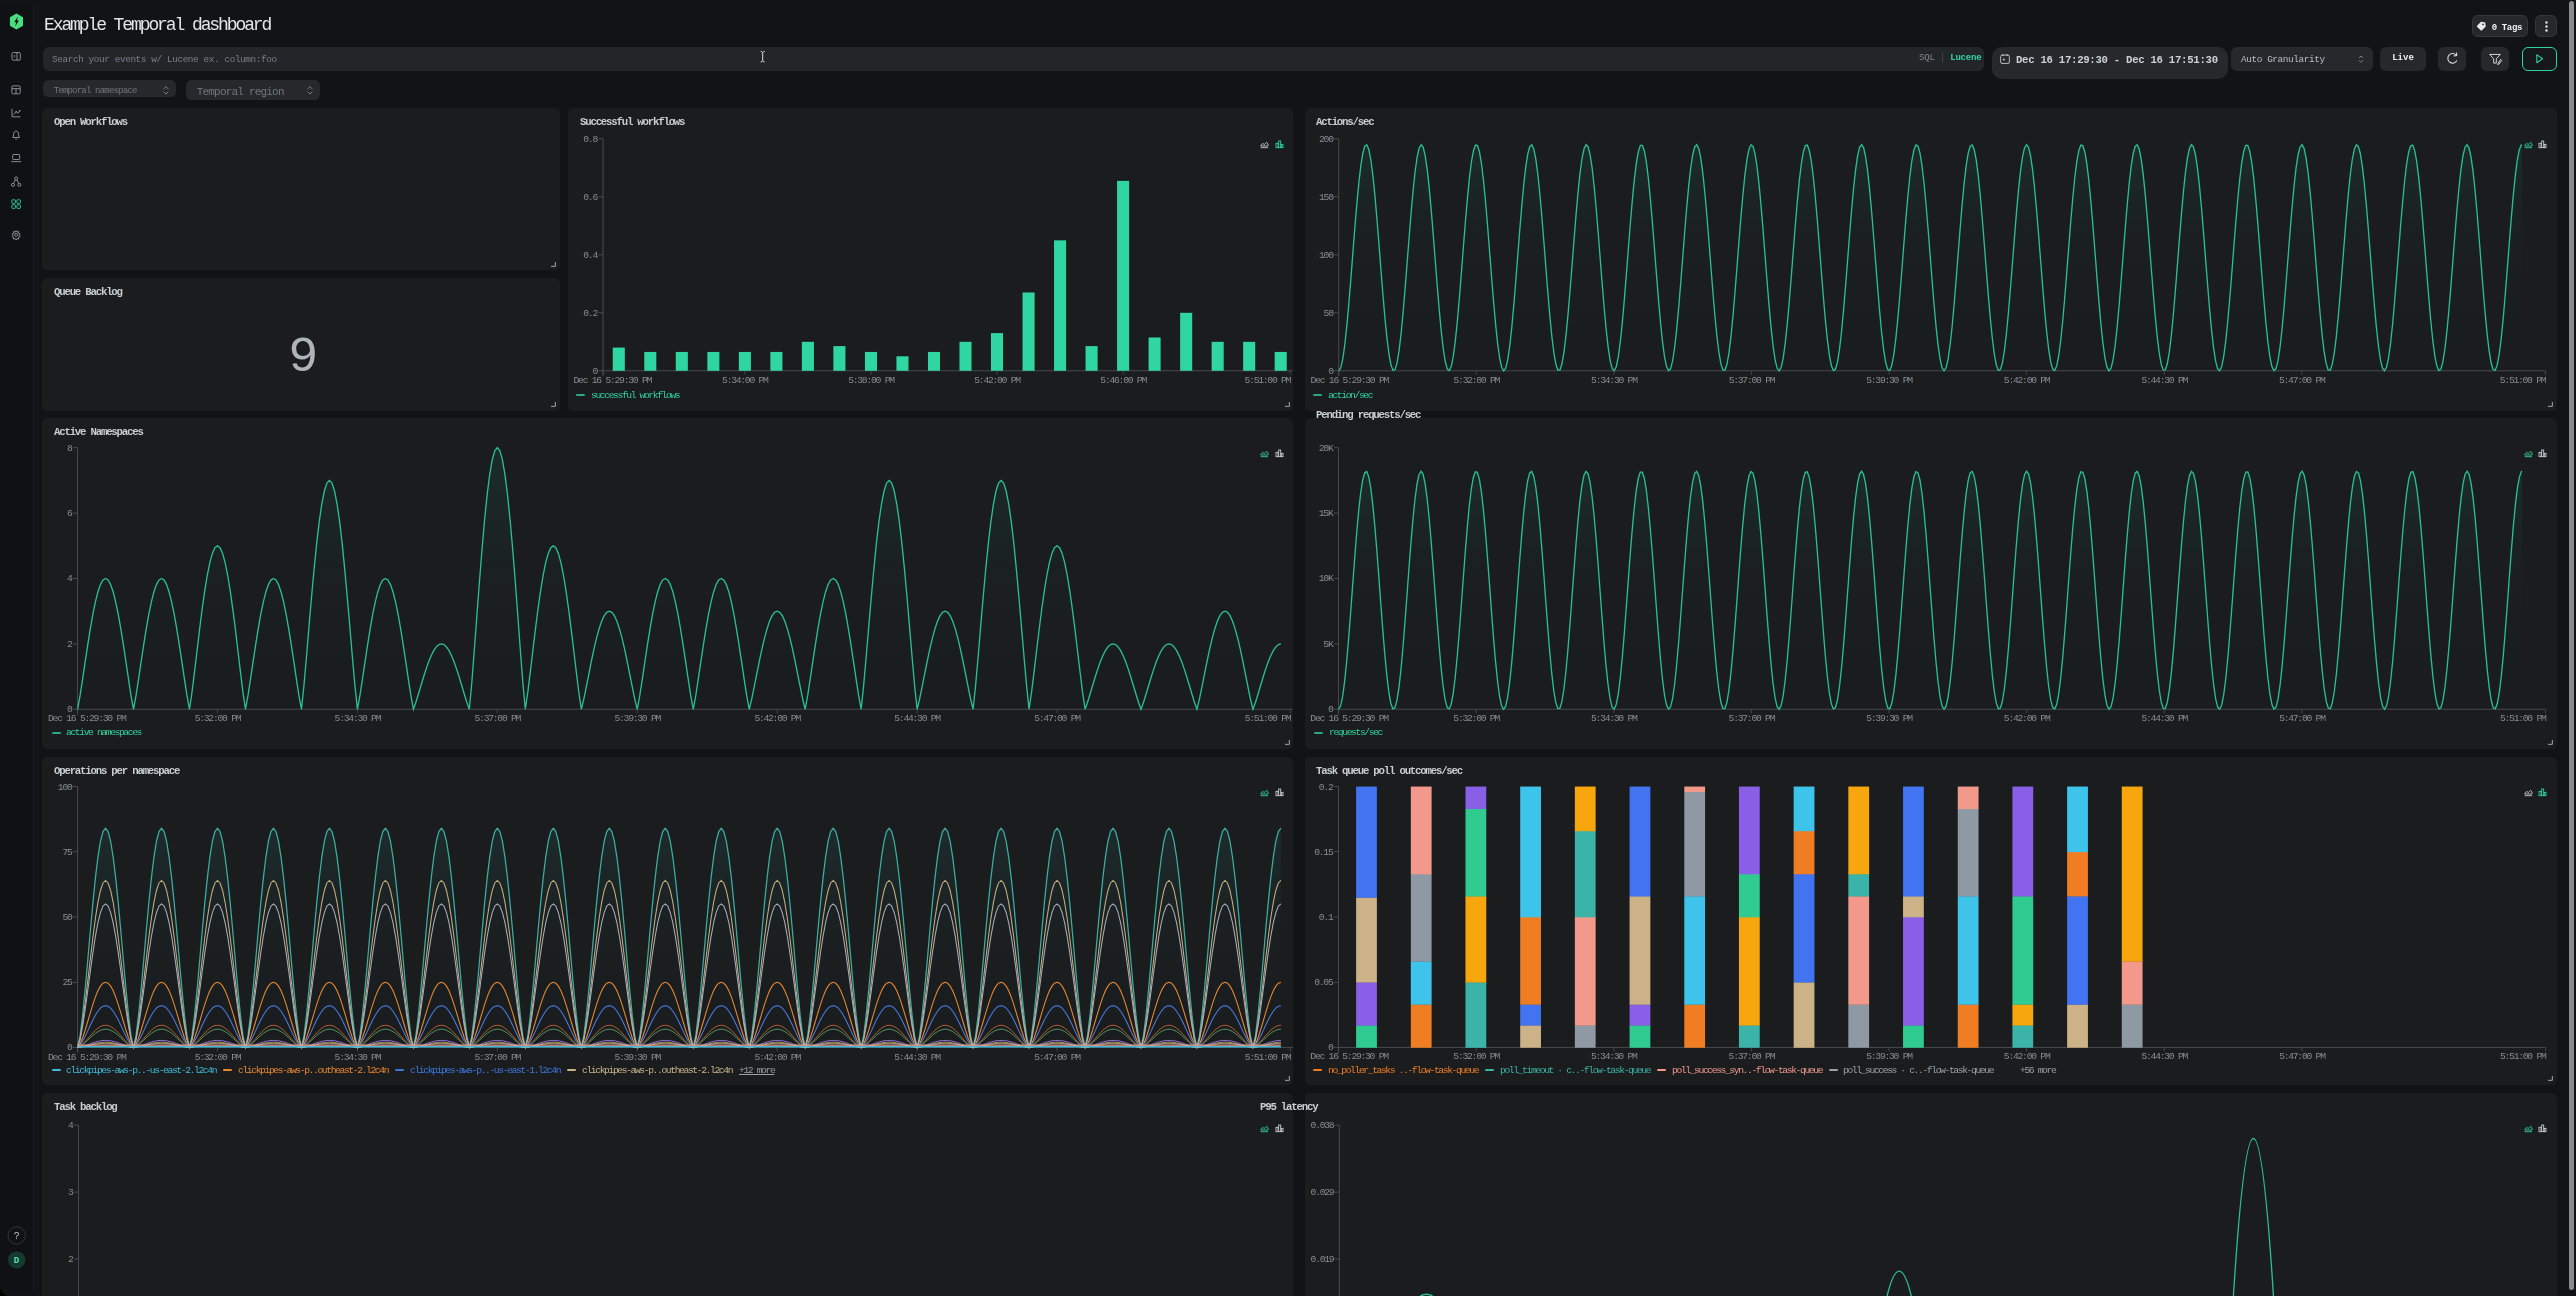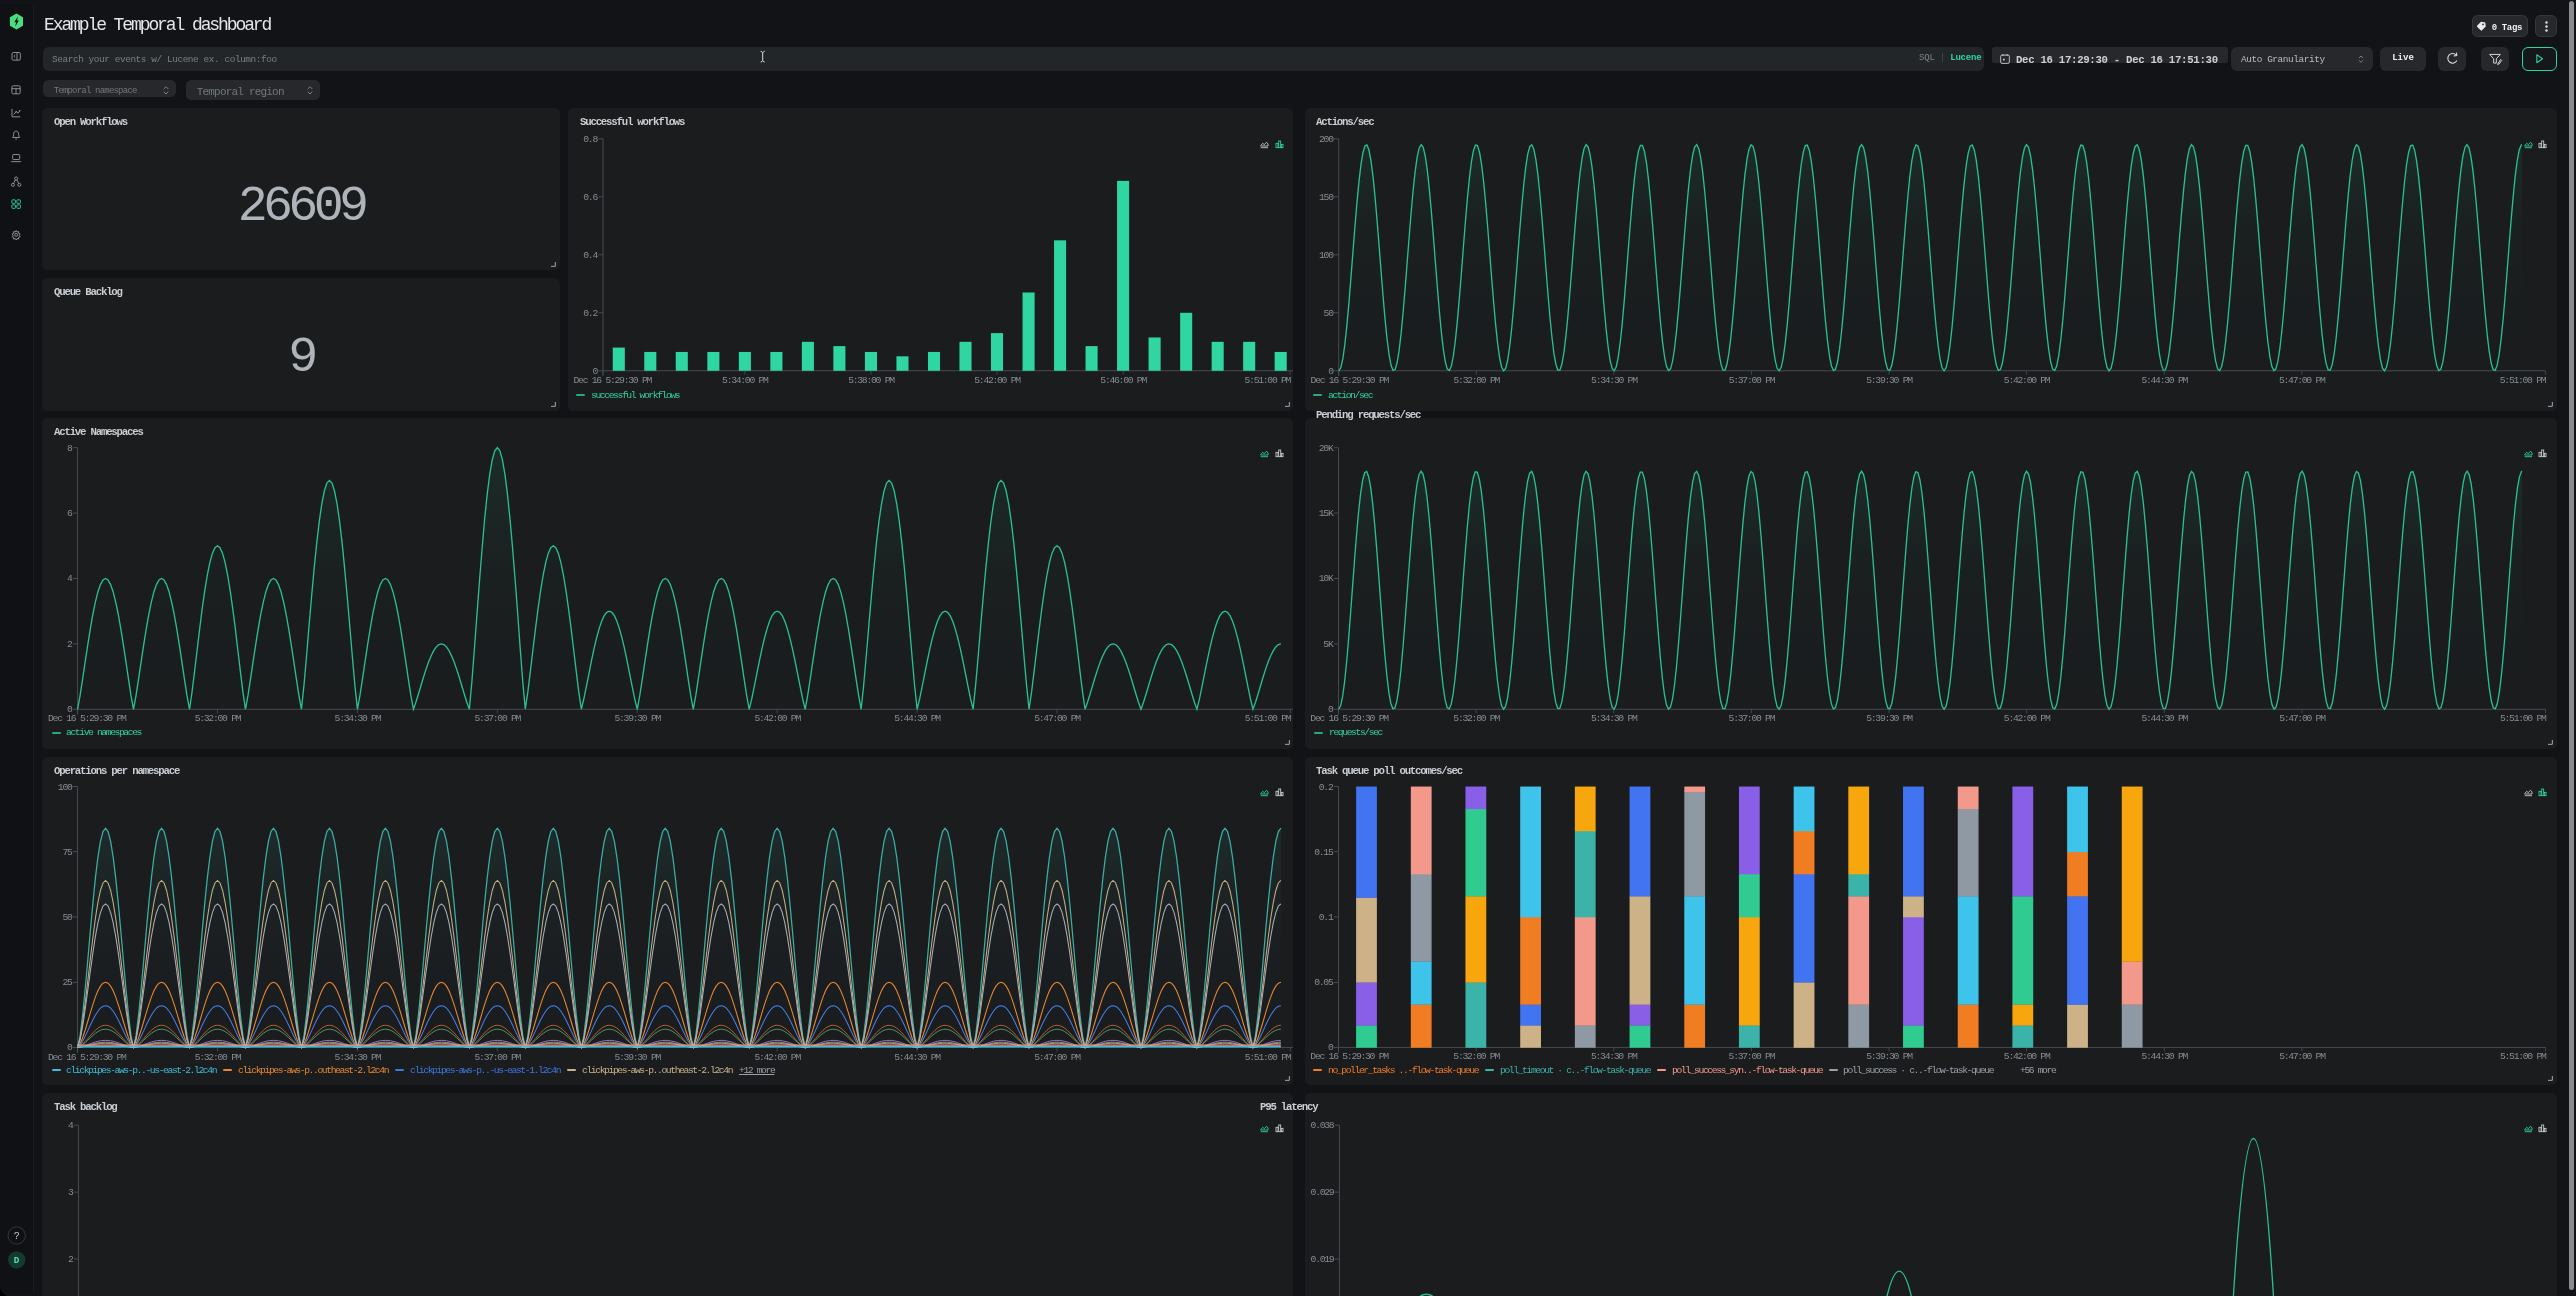--- a/index.html
+++ b/index.html
@@ -89,21 +89,21 @@
 </div>
 
 <div style="position:absolute;left:43px;top:47px;width:1941px;height:23.5px;background:#232629;border-radius:6px;"></div>
 <div style="position:absolute;left:52px;top:54px;font-size:9.4px;letter-spacing:-0.4px;color:#787f87;">Search your events w/ Lucene ex. column:foo</div>
 <div style="position:absolute;left:1919px;top:53px;font-size:9px;letter-spacing:-0.2px;"><span style="color:#7d848c">SQL</span><span style="color:#4a4f55"> | </span><span style="color:#2fd3a2;font-weight:bold">Lucene</span></div>
 
 <svg width="9.4" height="13.4" style="position:absolute;left:758px;top:50px" viewBox="0 0 14 20">
       <path d="M 4 2 C 5.5 2 6.5 3 7 4 C 7.5 3 8.5 2 10 2 M 7 4 L 7 16 M 4 18 C 5.5 18 6.5 17 7 16 C 7.5 17 8.5 18 10 18" stroke="#e8ebee" stroke-width="1.4" fill="none"></path>
     </svg>
 
-<div style="position:absolute;left:1992px;top:47px;width:236px;height:16px;background:#26282b;border-radius:2px;">
+<div style="position:absolute;left:1992px;top:47px;width:236px;height:32px;background:#26282b;border-radius:10px;">
  <svg width="20" height="23.5" viewBox="0 0 30 35">
         <g stroke="#cdd2d7" stroke-width="1.3" fill="none">
           <rect x="13" y="12" width="13" height="12.5" rx="2"></rect>
           <line x1="16.5" y1="10.5" x2="16.5" y2="13.5"></line>
           <line x1="22.5" y1="10.5" x2="22.5" y2="13.5"></line>
           <rect x="16.5" y="17.5" width="2.5" height="2.5" fill="#cdd2d7" stroke="none"></rect>
         </g>
       </svg>
  <div style="position:absolute;left:24px;top:7px;font-size:10.7px;letter-spacing:-0.3px;font-weight:bold;color:#ccd1d6;white-space:nowrap;">Dec 16 17:29:30 - Dec 16 17:51:30</div>
 </div>
@@ -148,21 +148,20 @@
       </svg>
 </div>
 <div style="position:absolute;left:186px;top:80px;width:134px;height:20px;background:#26282b;border-radius:5.4px;">
  <div style="position:absolute;left:10.7px;top:5.7px;font-size:11px;letter-spacing:-0.8px;color:#70777e;">Temporal region</div>
  <svg width="8" height="10.7" style="position:absolute;left:120px;top:4.7px" viewBox="0 0 12 16">
         <path d="M 2.5 6 L 6 2.5 L 9.5 6 M 2.5 10 L 6 13.5 L 9.5 10" stroke="#8a9097" stroke-width="1.3" fill="none"></path>
       </svg>
 </div>
 <div class="panel" style="left:42px;top:108px;width:518px;height:162px;"></div>
     <div class="ptitle" style="left:54px;top:116px;">Open Workflows</div>
-    <div style="position:absolute;left:42px;top:178px;width:518px;text-align:center;font-size:50px;letter-spacing:-4.7px;color:#aeb4ba;">26609</div>
     <svg width="8" height="8" style="position:absolute;left:549px;top:260px" viewBox="0 0 12 12">
       <path d="M 3 9.5 L 9.5 9.5 L 9.5 3" stroke="#aeb4ba" stroke-width="1.4" fill="none"></path>
     </svg>
     <div class="panel" style="left:42px;top:278px;width:518px;height:133px;"></div>
     <div class="ptitle" style="left:54px;top:286px;">Queue Backlog</div>
     <div style="position:absolute;left:42px;top:329px;width:518px;text-align:center;font-size:50px;letter-spacing:-4.7px;color:#aeb4ba;">9</div>
     <svg width="8" height="8" style="position:absolute;left:549px;top:400px" viewBox="0 0 12 12">
       <path d="M 3 9.5 L 9.5 9.5 L 9.5 3" stroke="#aeb4ba" stroke-width="1.4" fill="none"></path>
     </svg>
     <div class="panel" style="left:568px;top:108px;width:725px;height:303px;"></div>

